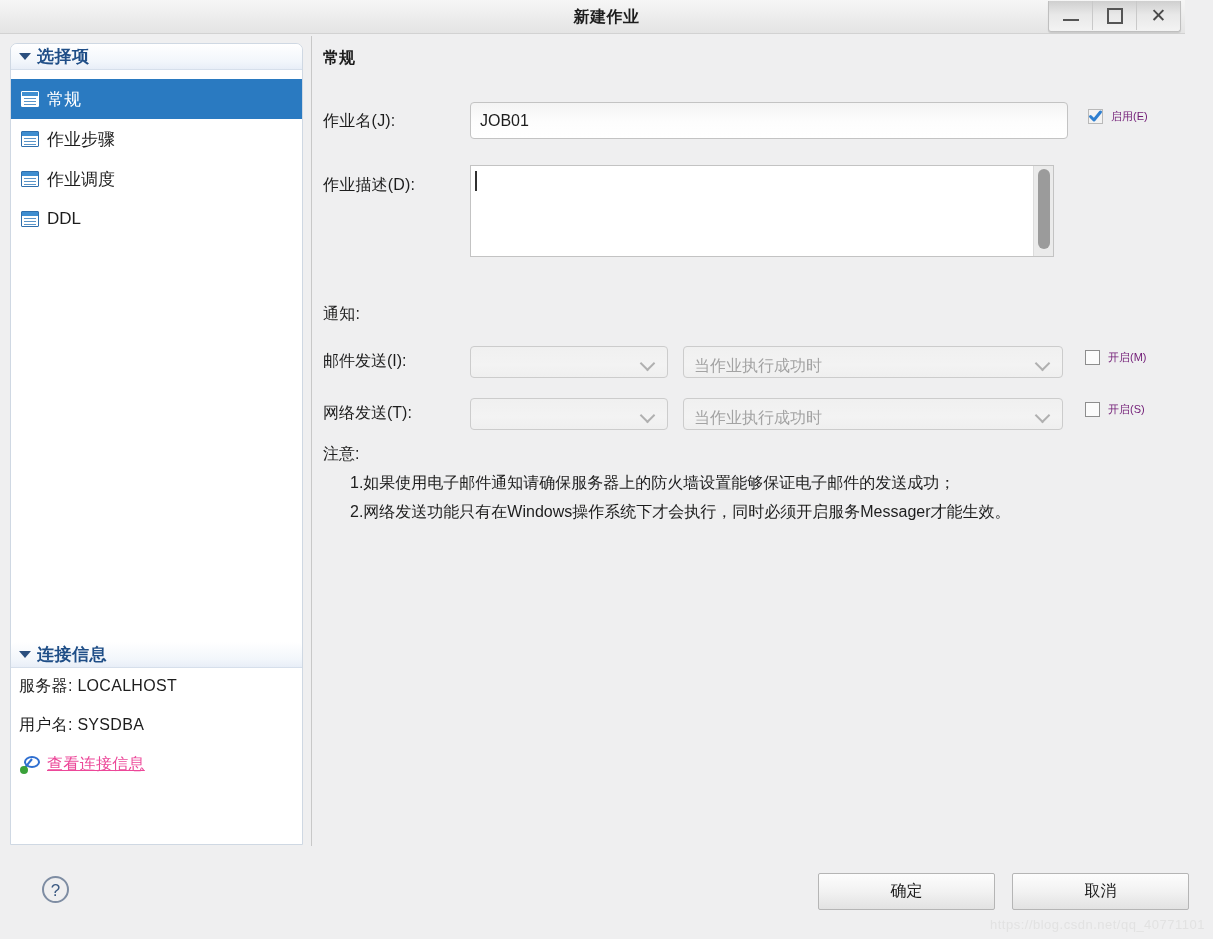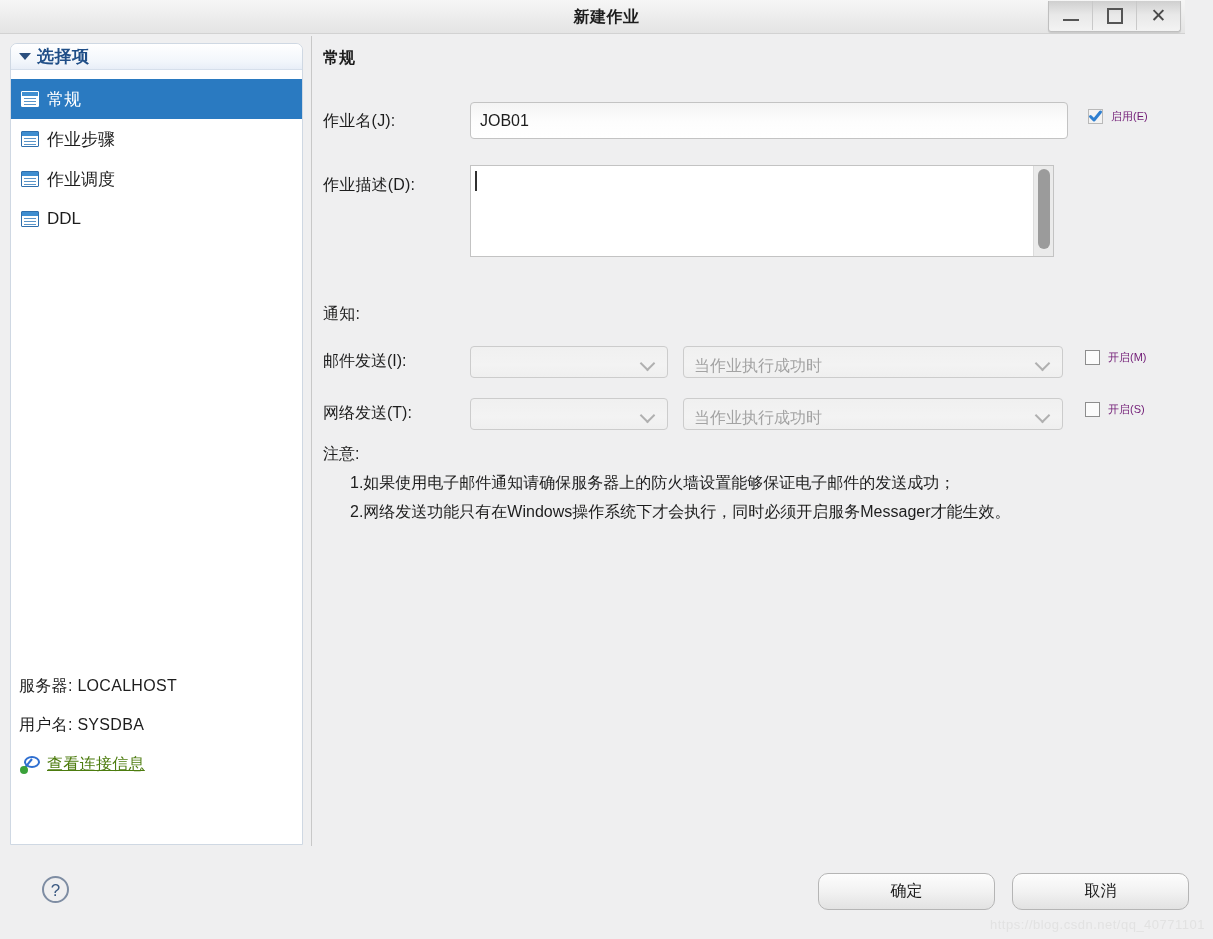--- a/index.html
+++ b/index.html
@@ -168,21 +168,21 @@
     font-size: 16px;
     color: #1d1d1d;
     margin-bottom: 18px;
     letter-spacing: 0.3px;
   }
   #conn-link-row {
     display: flex;
     align-items: center;
   }
   #conn-link {
-    color: #4d7c0f;
+    color: #ec4899;
     text-decoration: underline;
     font-size: 16px;
     letter-spacing: 0.3px;
   }
   .link-icon {
     width: 22px; height: 18px;
     margin-right: 6px;
     position: relative;
     flex: none;
   }
@@ -346,21 +346,21 @@
     text-align: center;
     line-height: 25px;
     box-sizing: border-box;
   }
   .dlgbtn {
     position: absolute;
     top: 18px;
     width: 177px; height: 37px;
     box-sizing: border-box;
     border: 1px solid #b5b5b5;
-    border-radius: 10px;
+    border-radius: 2px;
     background: linear-gradient(to bottom, #fdfdfd 0%, #f2f2f2 50%, #e2e2e2 100%);
     font-family: "Liberation Sans", "DejaVu Sans", sans-serif;
     font-size: 16px;
     color: #1d1d1d;
     cursor: default;
   }
   #btn-ok { left: 818px; }
   #btn-cancel { left: 1012px; }
 
   #watermark {
@@ -409,20 +409,24 @@
     <div class="nav-item">
       <span class="nav-icon"></span>
       <span>作业调度</span>
     </div>
     <div class="nav-item">
       <span class="nav-icon"></span>
       <span>DDL</span>
     </div>
   </div>
 
+  <div class="sec-header" id="connection-section">
+    <span class="sec-arrow"></span>
+    <span class="sec-title">连接信息</span>
+  </div>
 
   <div id="conn-body">
     <div class="conn-line">服务器: LOCALHOST</div>
     <div class="conn-line">用户名: SYSDBA</div>
     <div id="conn-link-row">
       <span class="link-icon">
         <svg width="22" height="18" viewBox="0 0 22 18">
           <ellipse cx="13" cy="6" rx="7" ry="5" fill="none" stroke="#2f6fd0" stroke-width="2"></ellipse>
           <path d="M4 14 L13 3" stroke="#2f6fd0" stroke-width="2" fill="none"></path>
           <circle cx="5" cy="14" r="4" fill="#3aa13a"></circle>

